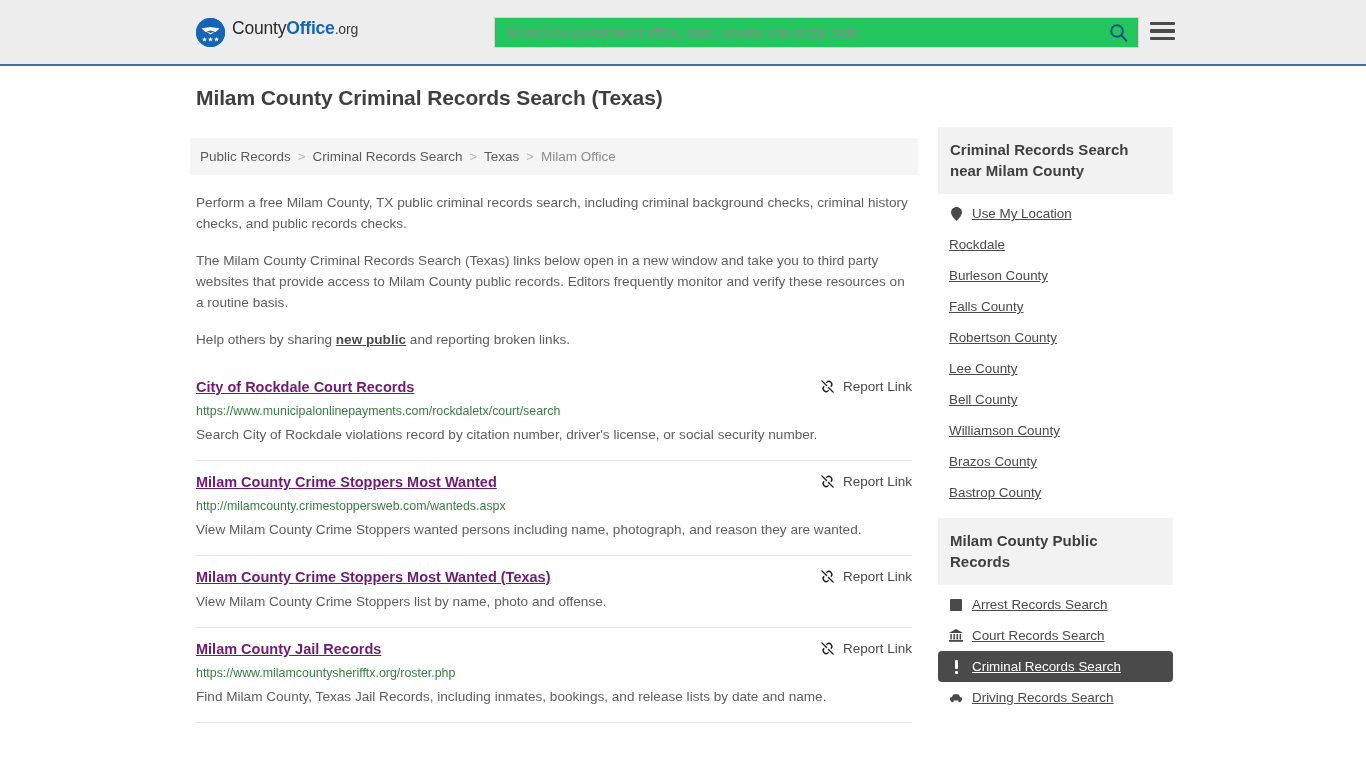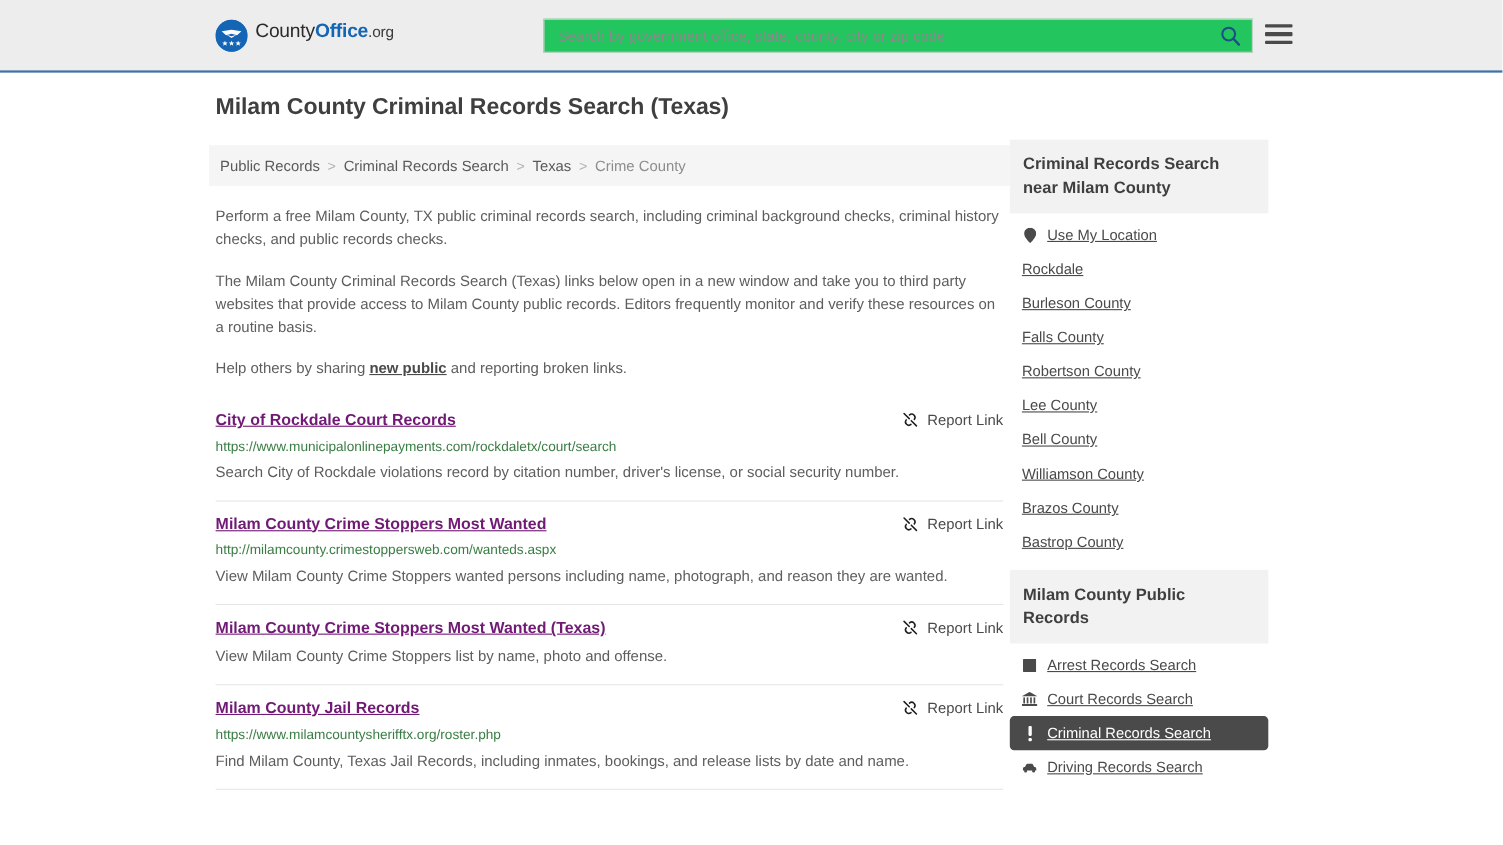--- a/index.html
+++ b/index.html
@@ -111,21 +111,21 @@
     margin: 0 190px;
     position: relative;
   }
   .page-title {
     font-size: 21px;
     font-weight: bold;
     color: #3f3f3f;
     margin: 0 0 17px 6px;
     letter-spacing: -0.1px;
   }
-  .columns { display: flex; align-items: center; }
+  .columns { display: flex; align-items: flex-end; gap: 20px; }
   .main-col { width: 728px; }
   .side-col { width: 235px; }
 
   
   .breadcrumb {
     background: #f5f5f5;
     padding: 11px 10px 11px 10px;
     font-size: 13.5px;
     display: flex;
     align-items: center;
@@ -286,21 +286,21 @@
 
       <div class="main-col">
 
         <nav class="breadcrumb">
           <a href="#">Public Records</a>
           <span class="sep">&gt;</span>
           <a href="#">Criminal Records Search</a>
           <span class="sep">&gt;</span>
           <a href="#">Texas</a>
           <span class="sep">&gt;</span>
-          <span class="current">Crime County</span>
+          <span class="current">Milam Office</span>
         </nav>
 
         <div class="intro">
           <p>Perform a free Milam County, TX public criminal records search, including criminal background checks, criminal history checks, and public records checks.</p>
           <p>The Milam County Criminal Records Search (Texas) links below open in a new window and take you to third party websites that provide access to Milam County public records. Editors frequently monitor and verify these resources on a routine basis.</p>
           <p><span>Help others by sharing </span><a class="newlinks" href="#">new public</a><span> and reporting broken links.</span></p>
         </div>
 
         <div class="results">
 

